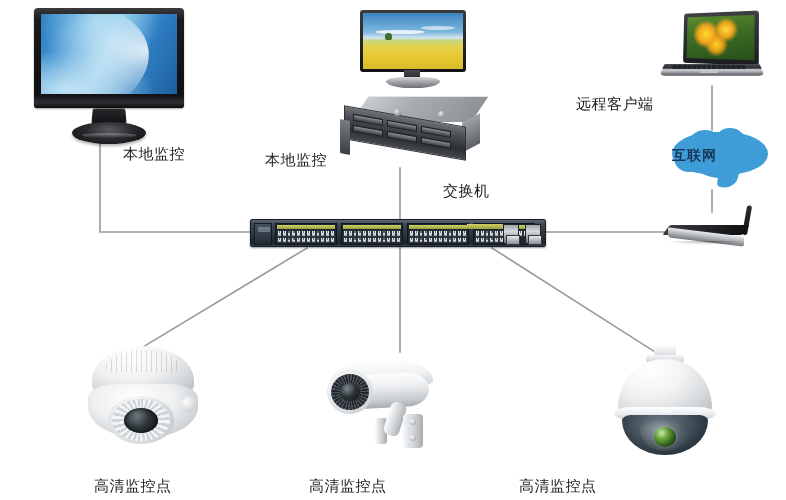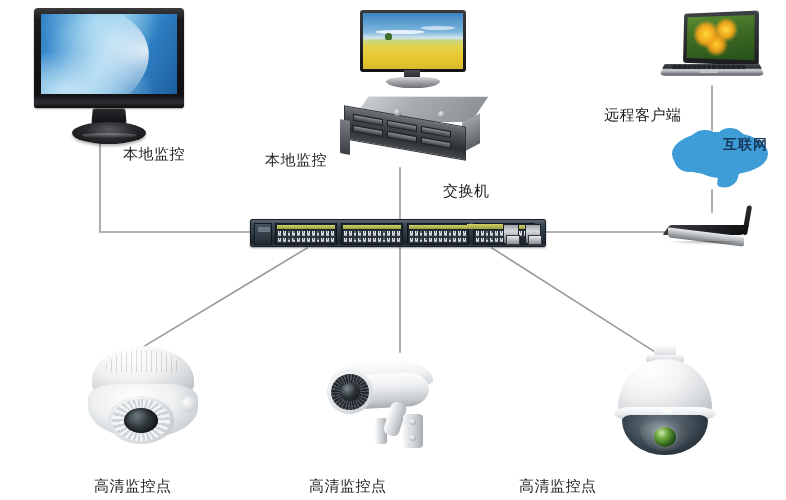--- a/index.html
+++ b/index.html
@@ -165,21 +165,21 @@
     background:#3e9dd6; border-radius:50% 50% 45% 45% / 60% 60% 55% 55%;
   }
   .cloud-p{position:absolute;background:#3e9dd6;border-radius:50%;}
   .cloud-tail{
     position:absolute; left:46px; top:40px; width:20px; height:20px;
     background:#3e9dd6;
     border-radius: 0 0 70% 20%;
     transform: rotate(8deg);
   }
   .cloud-text{
-    position:absolute; left:0; top:8px; width:96px; text-align:right;
+    position:absolute; left:0; top:19px; width:96px; text-align:left;
     font-size:14px; font-weight:bold; color:#16385c; letter-spacing:1px;
     font-family:"Liberation Serif","DejaVu Serif",serif;
   }
 
   
   #router { left: 666px; top: 205px; width: 92px; height: 40px; }
   .rt-ant{
     position:absolute; left:76px; top:0px; width:5px; height:30px;
     background: linear-gradient(180deg,#2b2d30,#121315);
     border-radius:3px; transform: rotate(10deg); transform-origin: bottom center;
@@ -465,21 +465,21 @@
 
   <div class="node" id="laptop">
     <div class="lap-lid">
       <div class="lap-screen"></div>
     </div>
     <div class="lap-base">
       <div class="lap-kb"></div>
       <div class="lap-tp"></div>
     </div>
   </div>
-  <div class="label" style="left:604px; top:95px;margin-top:11px;">远程客户端</div>
+  <div class="label" style="left:576px; top:95px;">远程客户端</div>
 
   <div class="node" id="cloud">
     <div class="cloud-p" style="left:2px;  top:16px; width:30px; height:28px;"></div>
     <div class="cloud-p" style="left:16px; top:2px;  width:34px; height:30px;"></div>
     <div class="cloud-p" style="left:42px; top:0px;  width:32px; height:30px;"></div>
     <div class="cloud-p" style="left:64px; top:12px; width:30px; height:28px;"></div>
     <div class="cloud-p" style="left:24px; top:24px; width:50px; height:26px;"></div>
     <div class="cloud-body"></div>
     <div class="cloud-tail"></div>
     <div class="cloud-text">互联网</div>

